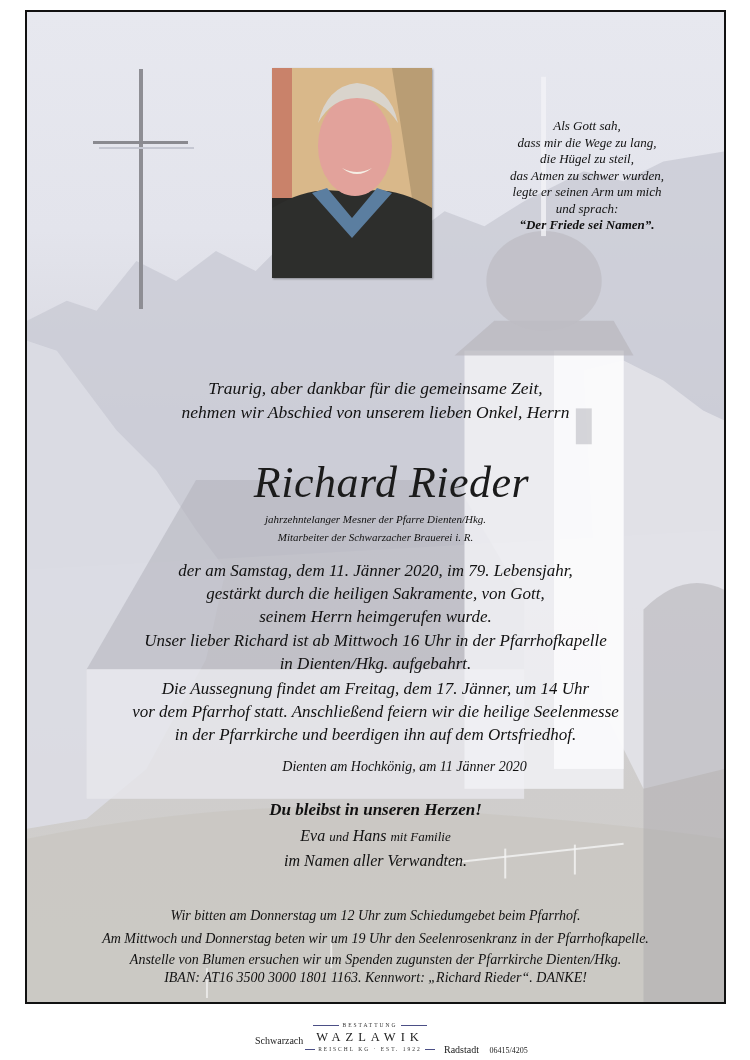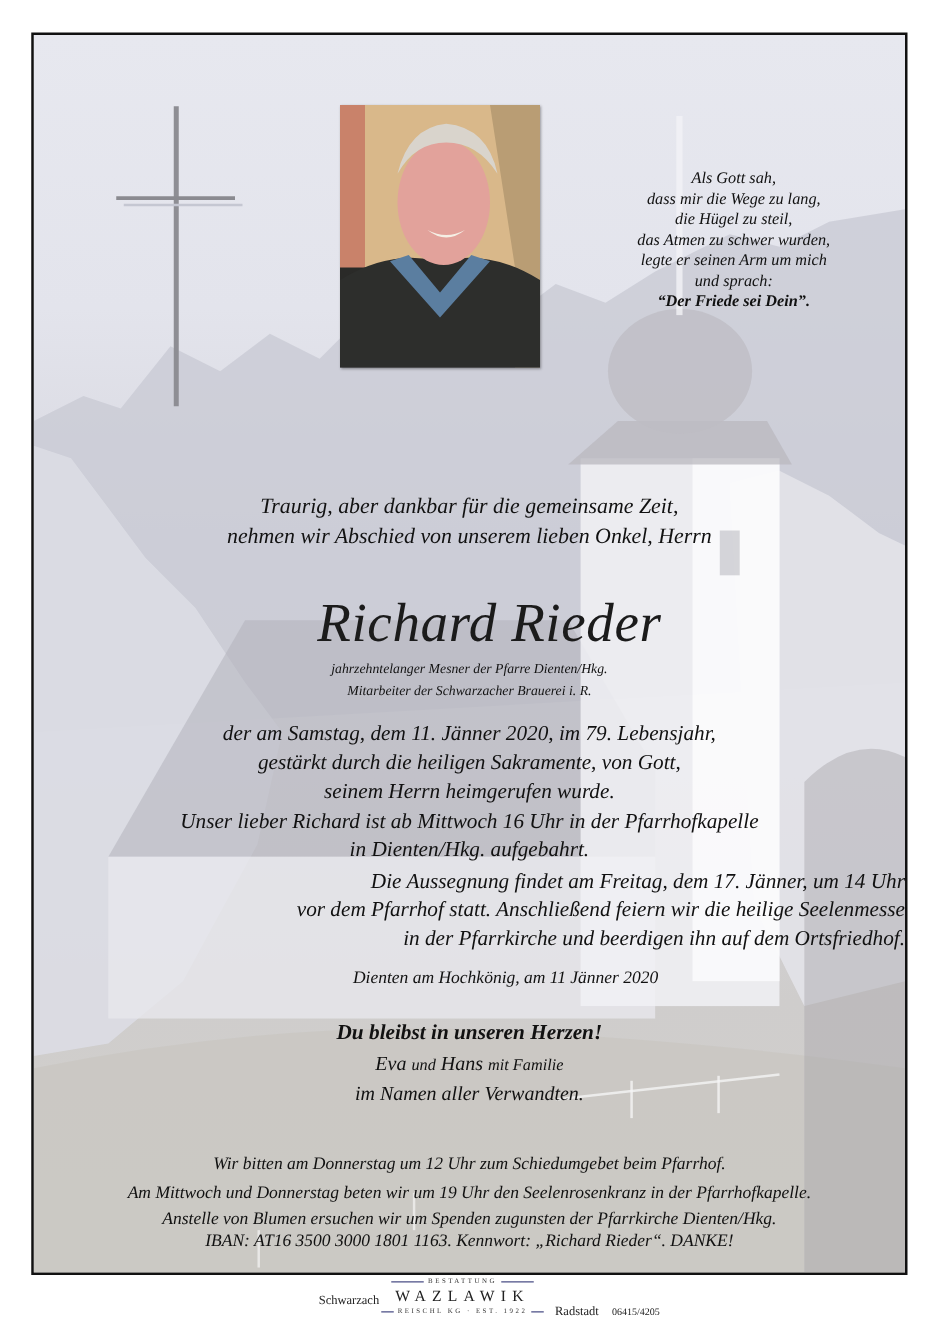--- a/index.html
+++ b/index.html
@@ -1,21 +1,21 @@
 <!DOCTYPE html>
 <html><head>
 <meta charset="utf-8">
 <style>
   html, body { margin: 0; padding: 0; }
   body {
     width: 750px; height: 1060px; background: #ffffff; position: relative; overflow: hidden;
     font-family: "Liberation Serif", "DejaVu Serif", serif; color: #1a1a1a;
   }
   .frame {
-    position: absolute; left: 25px; top: 26px; width: 701px; height: 994px;
+    position: absolute; left: 25px; top: 10px; width: 701px; height: 994px;
     border: 2px solid #111; box-sizing: border-box; overflow: hidden;
     background: linear-gradient(180deg, #e7e8ef 0%, #e3e4ec 22%, #d8d8e0 40%, #d4d3d9 60%, #cfcdcc 78%, #d2d0cc 100%);
   }
   
   .bg { position: absolute; inset: 0; pointer-events: none; }
   .bg svg { width: 100%; height: 100%; display: block; }
 
   .cross { position: absolute; left: 66px; top: 57px; width: 100px; height: 245px; }
   .cross .v { position: absolute; left: 46px; top: 0; width: 4px; height: 240px; background: #8e8e94; }
   .cross .h { position: absolute; left: 0; top: 72px; width: 95px; height: 3px; background: #8a8a90; }
@@ -33,21 +33,21 @@
     font-style: italic; font-size: 13px; line-height: 16.5px; color: #111;
   }
   .poem .last { font-weight: bold; }
 
   .center { position: absolute; left: 0; width: 100%; text-align: center; font-style: italic; color: #111; }
   .intro { top: 364px; font-size: 17.5px; line-height: 24px; }
   .name { top: 446px; font-size: 44px; line-height: 50px; color: #1b1b1b; letter-spacing: 0.5px; padding-left: 16px; }
   .roles { top: 498px; font-size: 11px; line-height: 18px; }
   .death { top: 547px; font-size: 17px; line-height: 23px; }
   .wake { top: 617px; font-size: 17px; line-height: 23px; }
-  .funeral { top: 665px; font-size: 17px; line-height: 23px; text-align: right; }
+  .funeral { top: 665px; font-size: 17px; line-height: 23px; }
   .place { top: 746px; font-size: 14px; line-height: 18px; padding-left: 29px; }
   .farewell { top: 787px; font-size: 17px; line-height: 22px; font-weight: bold; }
   .family { top: 812px; font-size: 16px; line-height: 24px; }
   .family .small { font-size: 13px; }
   .notes { top: 893px; font-size: 14px; line-height: 21px; }
   .notes p { margin: 0 0 2px 0; }
   .notes .tight { line-height: 18px; }
 
   .footer {
     position: absolute; left: 0; top: 1022px; width: 750px; height: 36px;
@@ -117,21 +117,21 @@
     </svg>
   </div>
 
   <div class="poem">
     <div>Als Gott sah,</div>
     <div>dass mir die Wege zu lang,</div>
     <div>die Hügel zu steil,</div>
     <div>das Atmen zu schwer wurden,</div>
     <div>legte er seinen Arm um mich</div>
     <div>und sprach:</div>
-    <div class="last">“Der Friede sei Dein”.</div>
+    <div class="last">“Der Friede sei Namen”.</div>
   </div>
 
   <div class="center intro">
     <div>Traurig, aber dankbar für die gemeinsame Zeit,</div>
     <div>nehmen wir Abschied von unserem lieben Onkel, Herrn</div>
   </div>
 
   <div class="center name">Richard Rieder</div>
 
   <div class="center roles">

